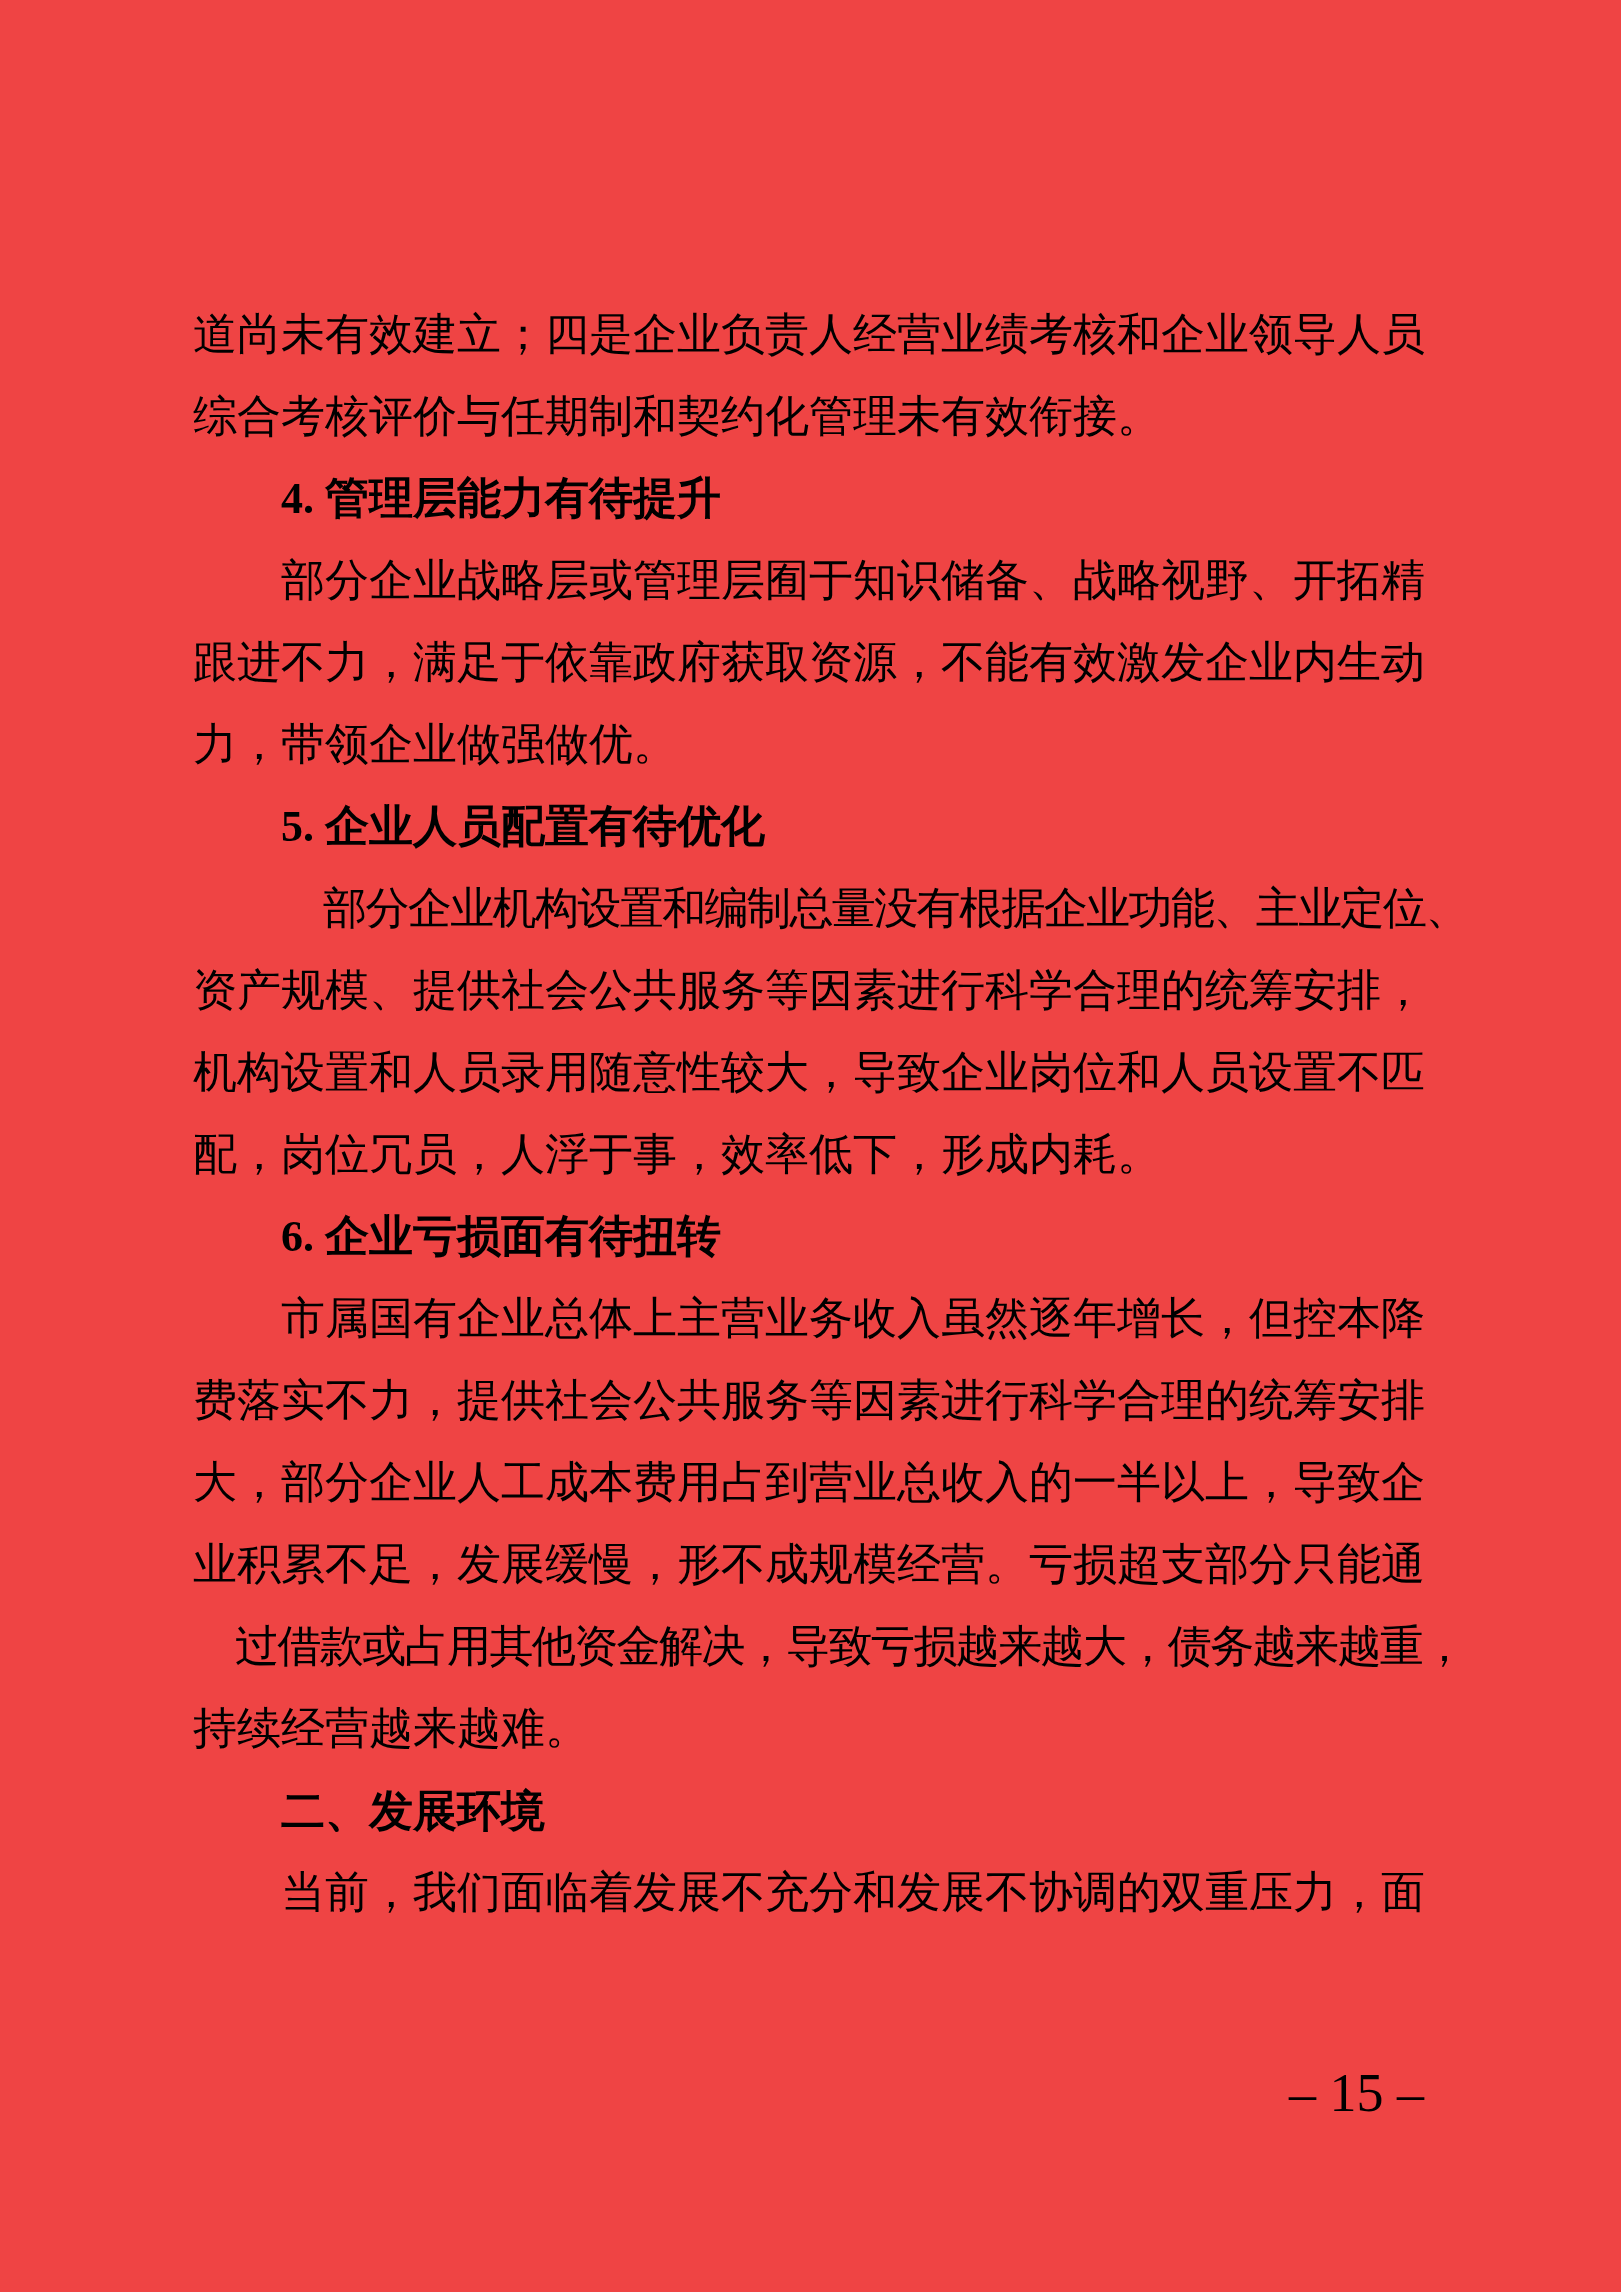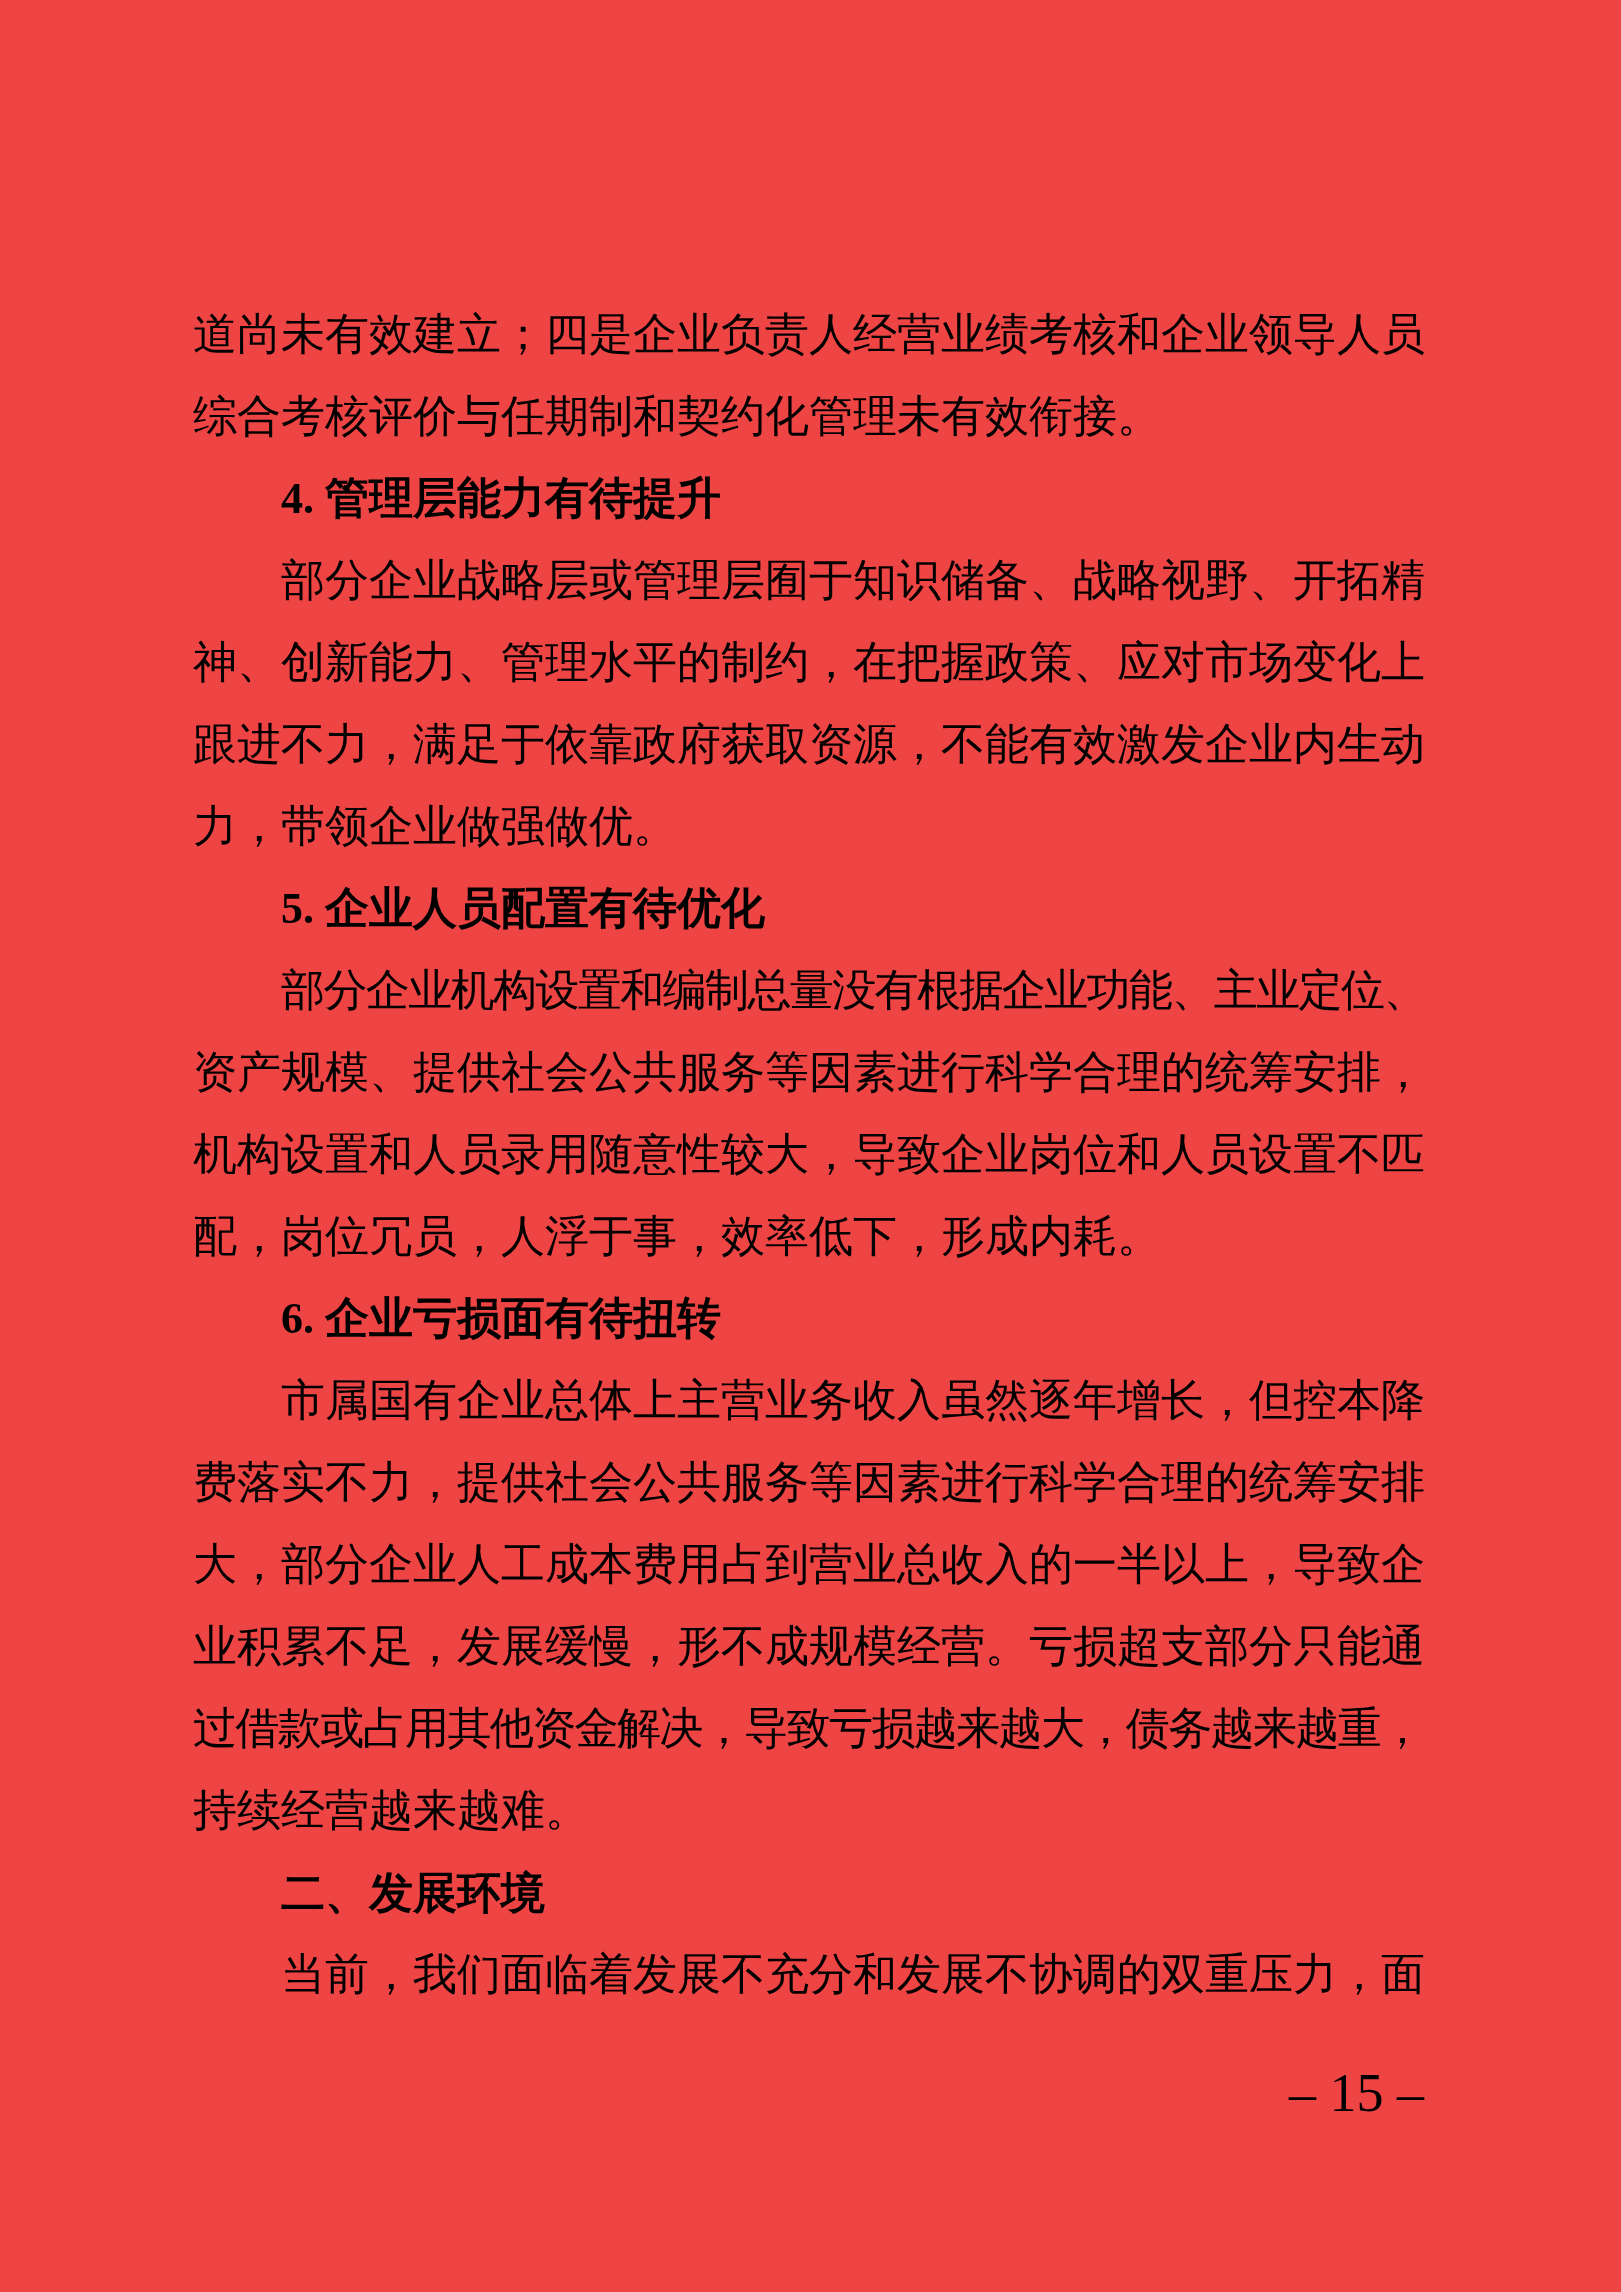--- a/index.html
+++ b/index.html
@@ -30,20 +30,21 @@
     white-space: nowrap;
     text-align: left;
   }
   
   .indent {
     text-indent: 88px;
   }
   
   .tight {
     letter-spacing: -1.6px;
+    margin-left: 42px;
   }
   
   .heading3 {
     padding-left: 88px;
     font-weight: 700;
   }
   
   .heading2 {
     padding-left: 88px;
     font-weight: 700;
@@ -62,21 +63,20 @@
 </head>
 <body>
 
 <div class="page">
 
   <div class="text-area">
     <div class="ln">道尚未有效建立；四是企业负责人经营业绩考核和企业领导人员</div>
     <div class="ln">综合考核评价与任期制和契约化管理未有效衔接。</div>
     <div class="ln heading3">4. 管理层能力有待提升</div>
     <div class="ln indent">部分企业战略层或管理层囿于知识储备、战略视野、开拓精</div>
-    <div class="ln">神、创新能力、管理水平的制约，在把握政策、应对市场变化上</div>
     <div class="ln">跟进不力，满足于依靠政府获取资源，不能有效激发企业内生动</div>
     <div class="ln">力，带领企业做强做优。</div>
     <div class="ln heading3">5. 企业人员配置有待优化</div>
     <div class="ln indent tight">部分企业机构设置和编制总量没有根据企业功能、主业定位、</div>
     <div class="ln">资产规模、提供社会公共服务等因素进行科学合理的统筹安排，</div>
     <div class="ln">机构设置和人员录用随意性较大，导致企业岗位和人员设置不匹</div>
     <div class="ln">配，岗位冗员，人浮于事，效率低下，形成内耗。</div>
     <div class="ln heading3">6. 企业亏损面有待扭转</div>
     <div class="ln indent">市属国有企业总体上主营业务收入虽然逐年增长，但控本降</div>
     <div class="ln">费落实不力，提供社会公共服务等因素进行科学合理的统筹安排</div>

